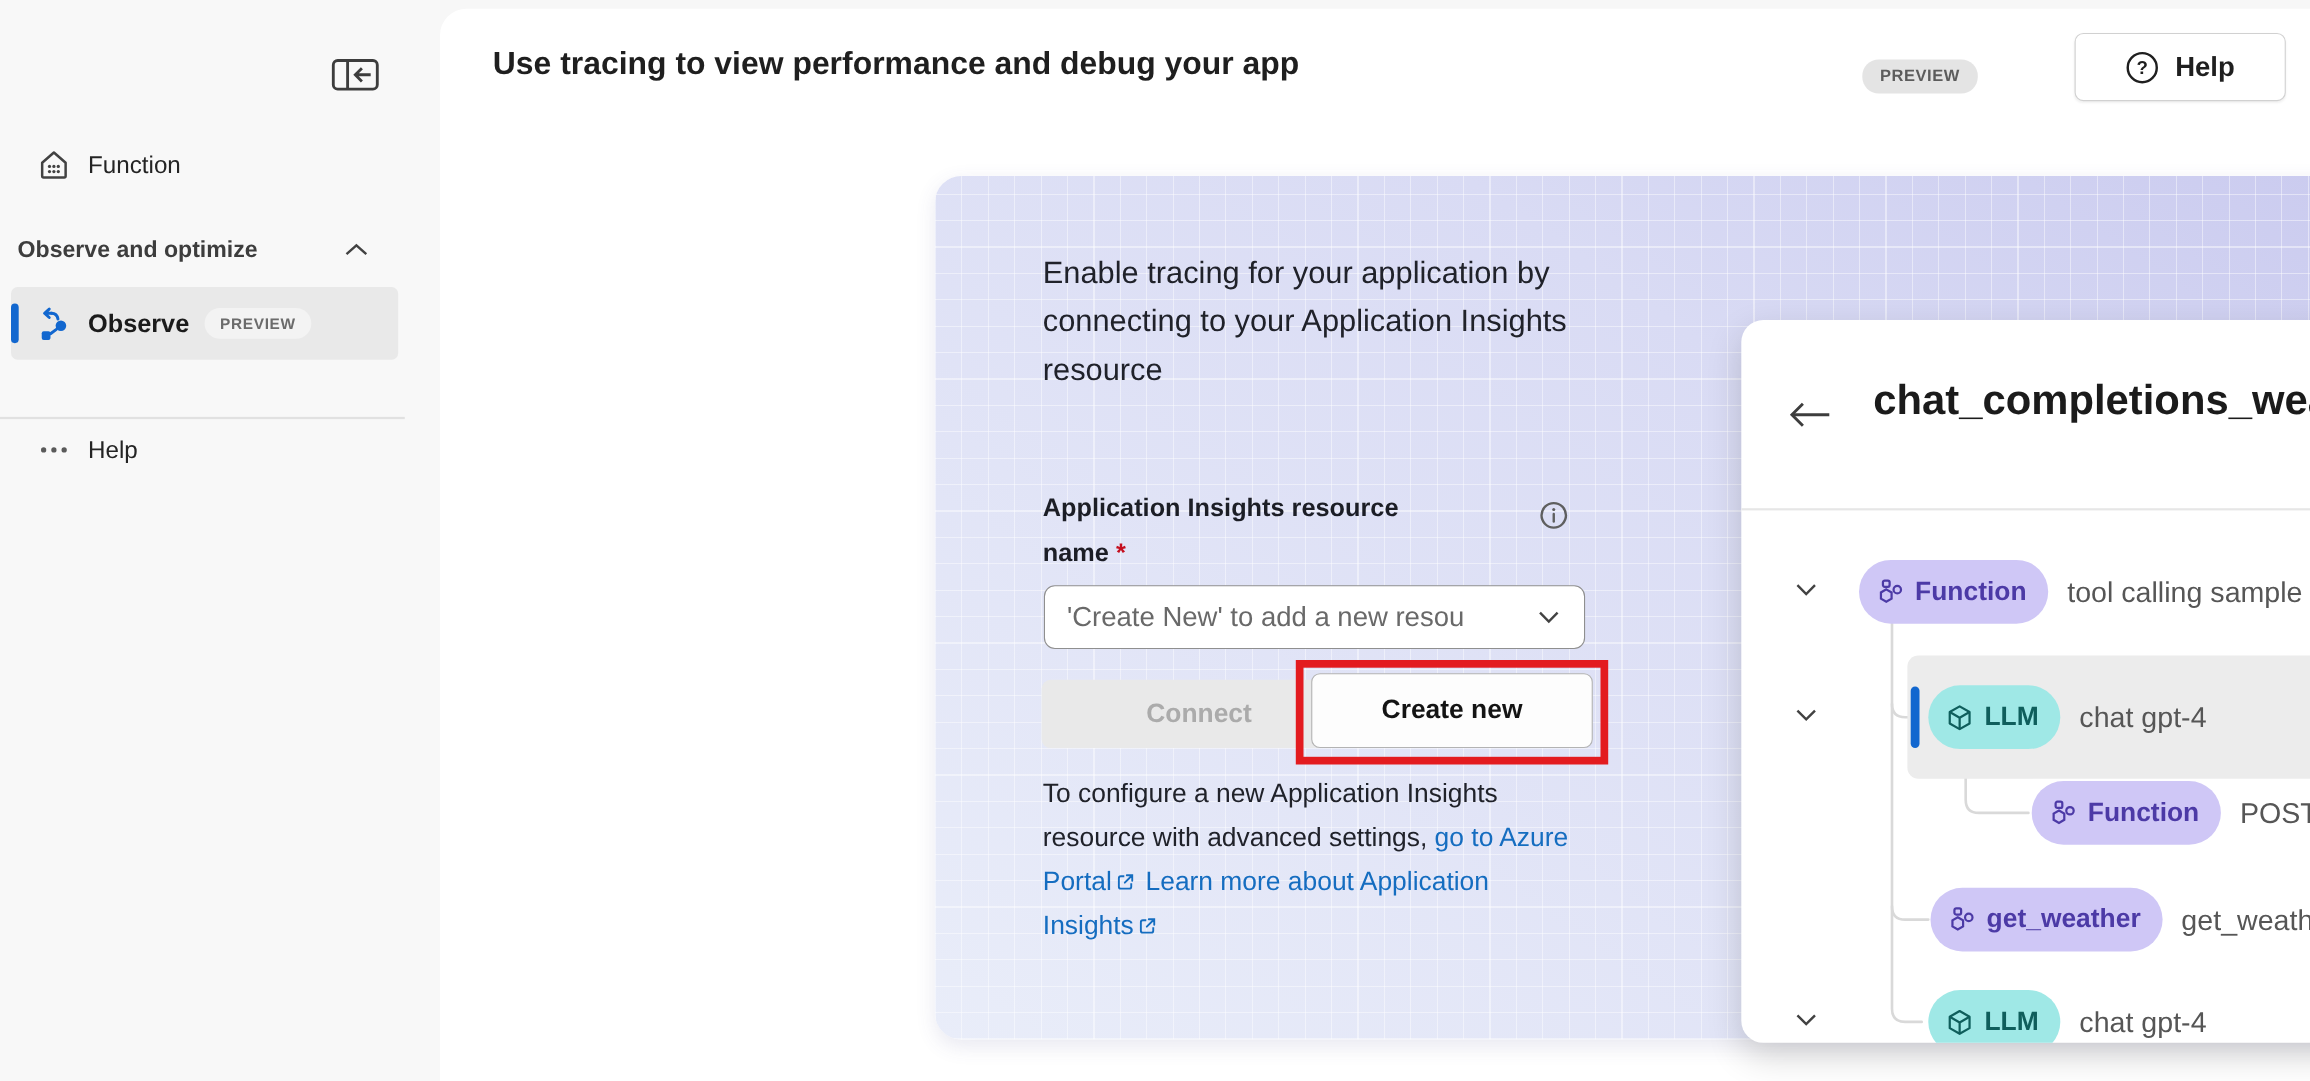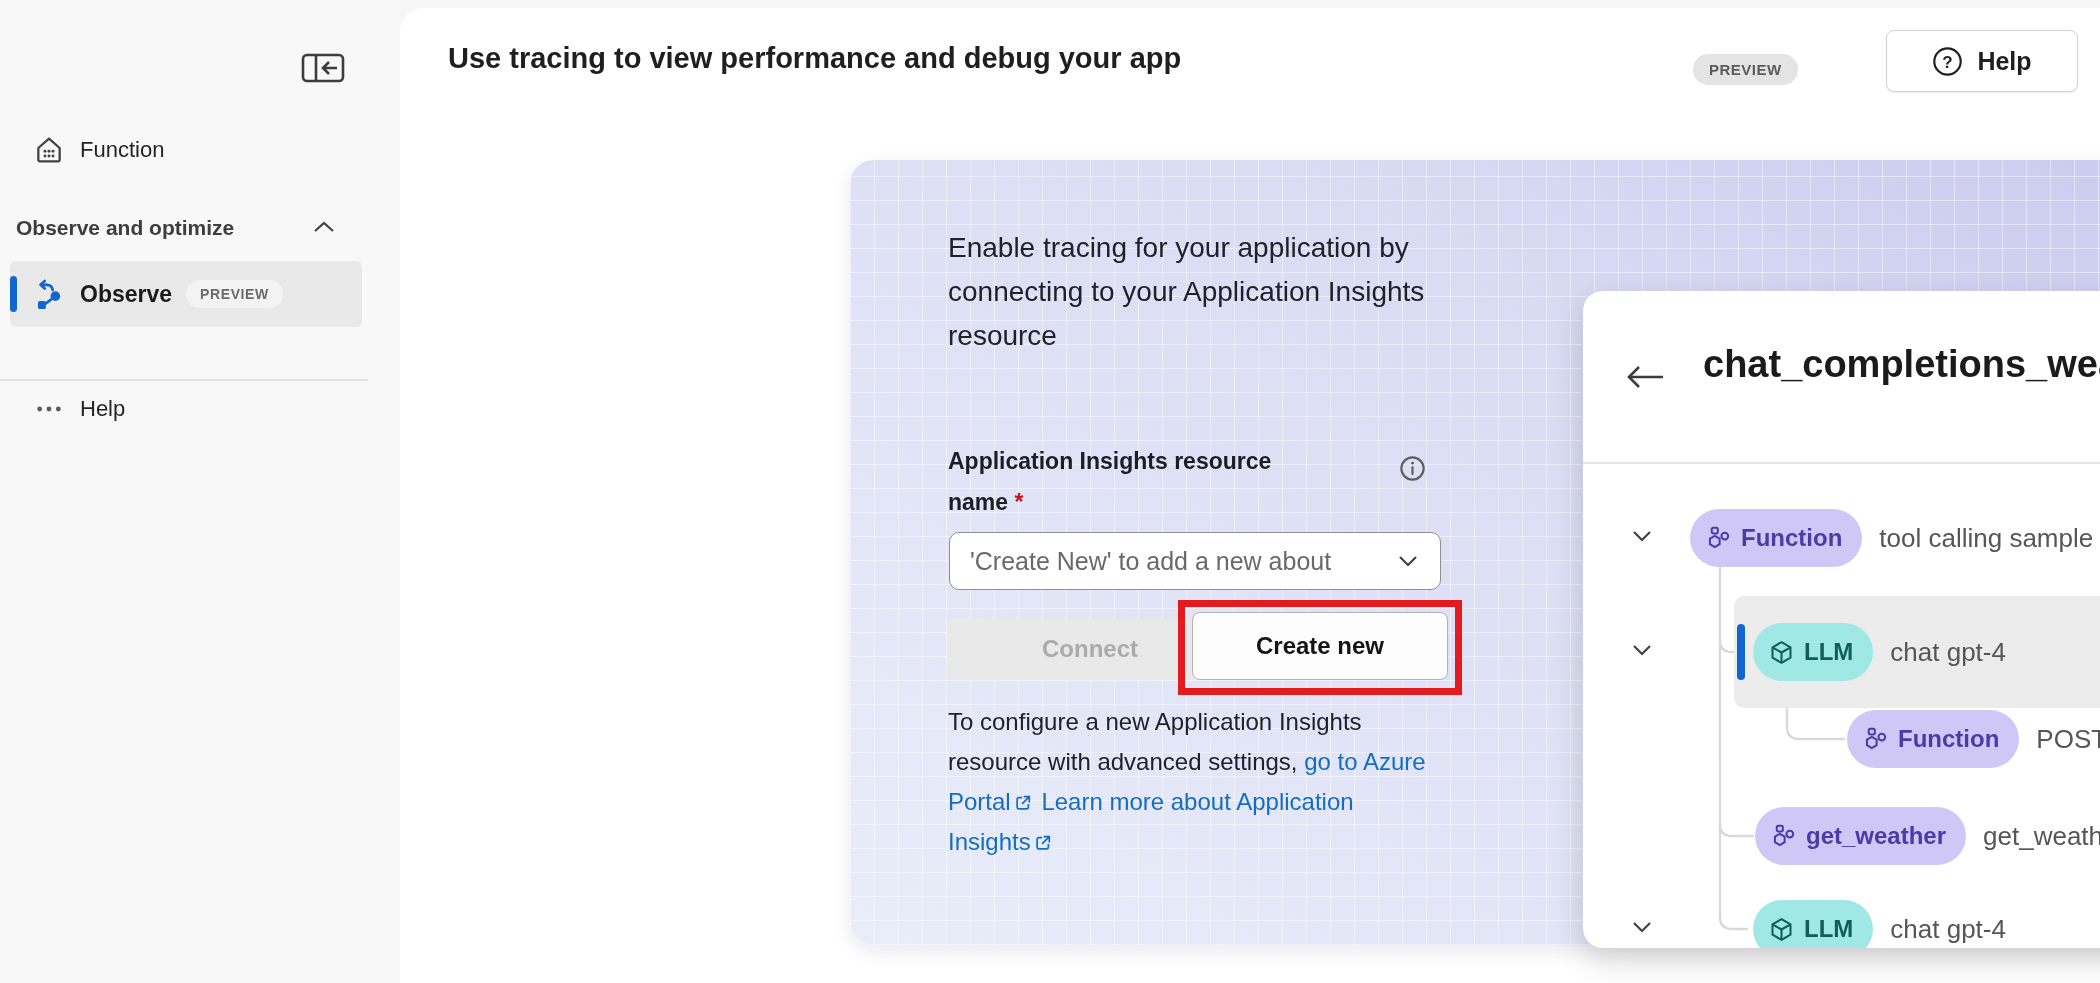--- a/index.html
+++ b/index.html
@@ -163,21 +163,21 @@
 
       <span class="info-icon">
         <svg width="29" height="29" viewBox="0 0 24 24" fill="none" stroke="#5f5f5f" stroke-width="1.8">
           <circle cx="12" cy="12" r="9.2"></circle>
           <line x1="12" y1="11" x2="12" y2="16.6" stroke-linecap="round"></line>
           <circle cx="12" cy="7.6" r="1.15" fill="#5f5f5f" stroke="none"></circle>
         </svg>
       </span>
 
       <div class="resource-dropdown">
-        <span class="dd-text">'Create New' to add a new about</span>
+        <span class="dd-text">'Create New' to add a new resou</span>
         <span>
           <svg width="24" height="16" viewBox="0 0 24 16" fill="none" stroke="#424242" stroke-width="2.2">
             <polyline points="4,4 12,12 20,4"></polyline>
           </svg>
         </span>
       </div>
 
       <button class="btn-connect">Connect</button>
       <div class="red-annotation"></div>
       <button class="btn-create">Create new</button>

